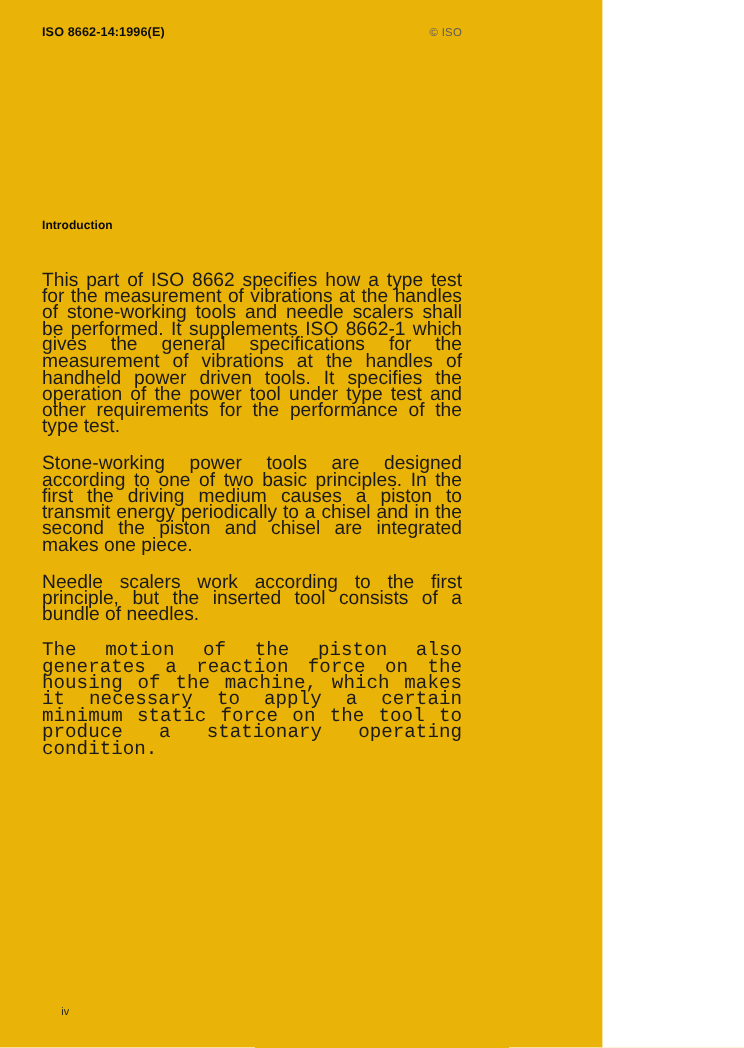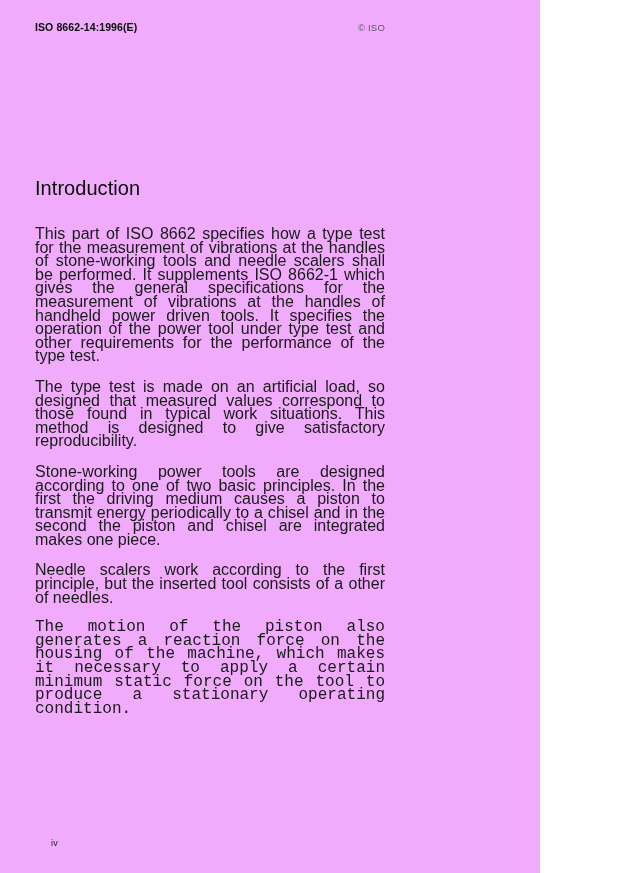--- a/index.html
+++ b/index.html
@@ -9,23 +9,23 @@
     background: #ffffff;
   }
   body {
     font-family: "Liberation Sans", sans-serif;
     color: #111111;
     -webkit-font-smoothing: antialiased;
   }
 
   .page {
     position: relative;
-    width: 540px;
+    width: 502px;
     height: 873px;
-    background: #f0abfc;
+    background: #eab308;
     overflow: hidden;
     box-sizing: border-box;
   }
 
   
   .page-header {
     position: absolute;
     left: 35px;
     top: 21px;
     width: 350px;
@@ -52,22 +52,22 @@
 
   
   .content {
     position: absolute;
     left: 35px;
     top: 180px;
     width: 350px;
   }
 
   .section-title {
-    font-size: 20px;
-    font-weight: normal;
+    font-size: 10px;
+    font-weight: bold;
     letter-spacing: 0.05px;
     color: #0a0a0a;
     margin: 0 0 30px 0;
     line-height: 17px;
   }
 
   .body-copy p {
     margin: 0 0 17px 0;
     font-size: 16px;
     line-height: 13.6px;
@@ -100,23 +100,22 @@
     <span class="doc-ref">ISO 8662-14:1996(E)</span>
     <span class="copyright">© ISO</span>
   </div>
 
   <div class="content">
 
     <h1 class="section-title">Introduction</h1>
 
     <div class="body-copy">
       <p>This part of ISO 8662 specifies how a type test for the measurement of vibrations at the handles of stone-working tools and needle scalers shall be performed. It supplements ISO 8662-1 which gives the general specifications for the measurement of vibrations at the handles of handheld power driven tools. It specifies the operation of the power tool under type test and other requirements for the performance of the type test.</p>
-      <p>The type test is made on an artificial load, so designed that measured values correspond to those found in typical work situations. This method is designed to give satisfactory reproducibility.</p>
       <p>Stone-working power tools are designed according to one of two basic principles. In the first the driving medium causes a piston to transmit energy periodically to a chisel and in the second the piston and chisel are integrated makes one piece.</p>
-      <p>Needle scalers work according to the first principle, but the inserted tool consists of a other of needles.</p>
+      <p>Needle scalers work according to the first principle, but the inserted tool consists of a bundle of needles.</p>
       <p>The motion of the piston also generates a reaction force on the housing of the machine, which makes it necessary to apply a certain minimum static force on the tool to produce a stationary operating condition.</p>
     </div>
 
   </div>
 
   <div class="folio">iv</div>
 
 </div>
 
 </body></html>

